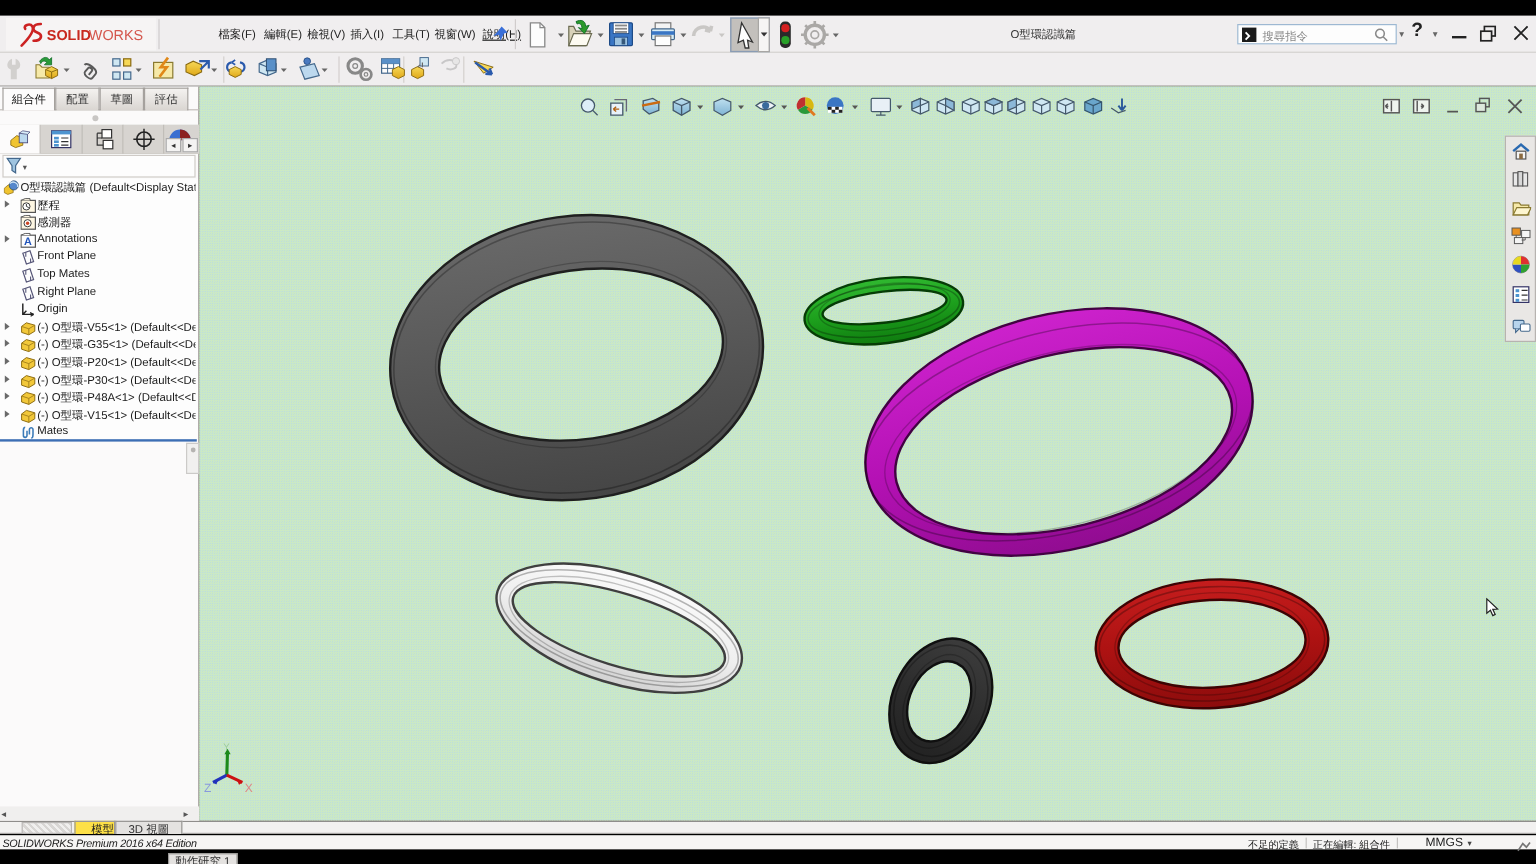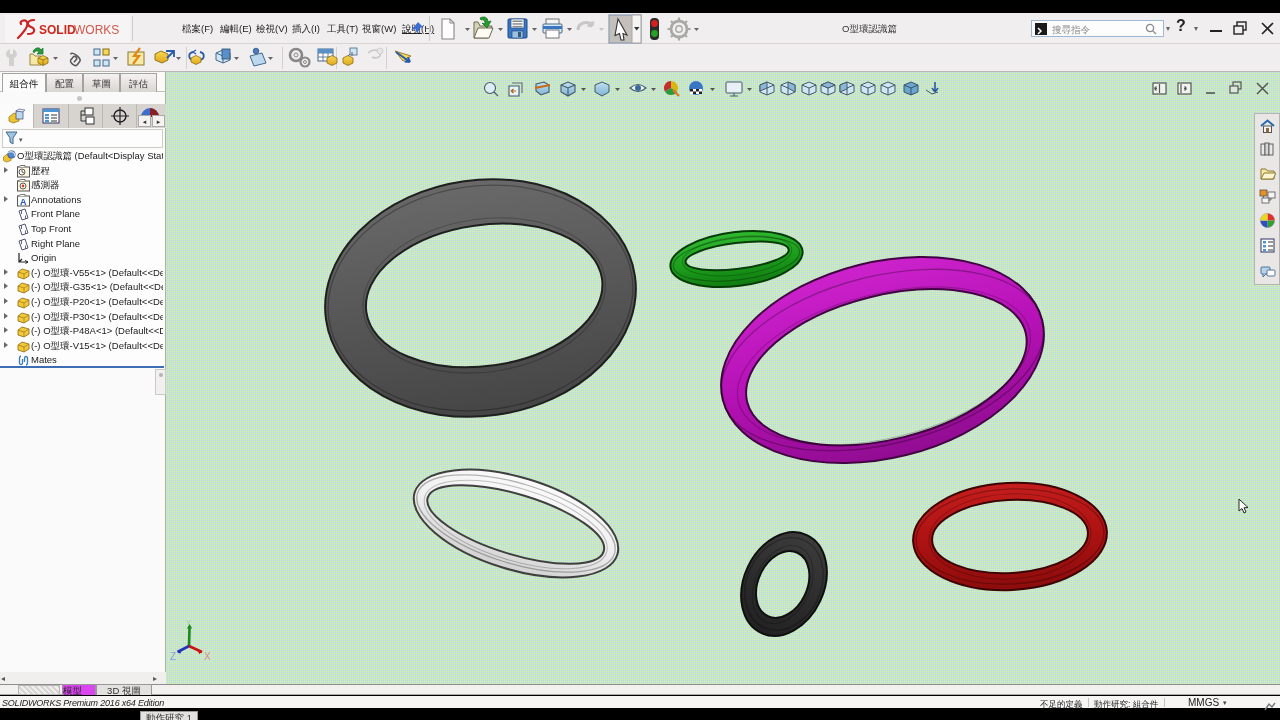--- a/index.html
+++ b/index.html
@@ -371,21 +371,21 @@
         <path d="M2 3 L8 1 L11 10 L5 12 Z" fill="none" stroke="#557" stroke-width="1"></path>
         <path d="M4.5 2.2 L4.5 6 M8.5 11 L8.5 7.5" stroke="#557" stroke-width=".9"></path>
       </svg>
     <span class="txt">Front Plane</span>
   </div>
   <div class="trow" style="top:73px;">
     <svg class="abs" style="left:17px; top:1px;" width="13" height="13" viewBox="0 0 13 13">
         <path d="M2 3 L8 1 L11 10 L5 12 Z" fill="none" stroke="#557" stroke-width="1"></path>
         <path d="M4.5 2.2 L4.5 6 M8.5 11 L8.5 7.5" stroke="#557" stroke-width=".9"></path>
       </svg>
-    <span class="txt">Top Front</span>
+    <span class="txt">Top Mates</span>
   </div>
   <div class="trow" style="top:87.6px;">
     <svg class="abs" style="left:17px; top:1px;" width="13" height="13" viewBox="0 0 13 13">
         <path d="M2 3 L8 1 L11 10 L5 12 Z" fill="none" stroke="#557" stroke-width="1"></path>
         <path d="M4.5 2.2 L4.5 6 M8.5 11 L8.5 7.5" stroke="#557" stroke-width=".9"></path>
       </svg>
     <span class="txt">Right Plane</span>
   </div>
   <div class="trow" style="top:102.2px;">
     <svg class="abs" style="left:17px; top:1px;" width="13" height="13" viewBox="0 0 13 13">
@@ -455,28 +455,28 @@
 <div class="abs" id="miniscroll">
     <div class="abs" style="left:3px; top:3px; width:4px; height:4px; border-radius:50%; background:#b5b3b1;"></div>
   </div>
 <div class="abs" id="hscroll">
   <div class="abs" style="left:1px; top:2px; font-size:8px; color:#555;">◂</div>
 
   <div class="abs" style="left:153px; top:2px; font-size:8px; color:#555;">▸</div>
 </div>
 
 <div class="abs" style="left:18px; top:685px; width:42px; height:10px; background:repeating-linear-gradient(45deg,#d8d6d4 0 2px,#f0efee 2px 4px); border:1px solid #b8b6b4;"></div>
-<div class="abs" style="left:62px; top:684px; width:34px; height:11px; background:#d946ef; border:1px solid #9a9896; border-bottom:none; font-size:9.5px; color:#222; text-align:left;font-family:Liberation Serif, serif;">模型</div>
+<div class="abs" style="left:62px; top:684px; width:34px; height:11px; background:#fde047; border:1px solid #9a9896; border-bottom:none; font-size:9.5px; color:#222; text-align:right;font-family:Liberation Serif, serif;">模型</div>
 <div class="abs" style="left:96px; top:684px; width:56px; height:11px; background:#e4e2e0; border:1px solid #9a9896; border-bottom:none; font-size:9.5px; color:#333; text-align:center;">3D 視圖</div>
 <div class="abs" style="left:140px; top:684px; width:58px; height:11px; background:#e4e2e0; border:1px solid #9a9896; border-bottom:none; font-size:9.5px; color:#333; text-align:center;margin-top:27px;">動作研究 1</div>
 
 <div class="abs" style="left:2px; top:698px; font-size:9px; color:#222; letter-spacing:-0.2px;font-style:italic;">SOLIDWORKS Premium 2016 x64 Edition</div>
 <div class="abs" style="left:1040px; top:699px; font-size:8.5px; color:#222;">不足的定義</div>
 <div class="abs ssep" style="left:1088px;"></div>
-<div class="abs" style="left:1094px; top:699px; font-size:8.5px; color:#222;">動作研究: 組合件</div>
+<div class="abs" style="left:1094px; top:699px; font-size:8.5px; color:#222;">正在編輯: 組合件</div>
 <div class="abs ssep" style="left:1164px;"></div>
 <div class="abs" style="left:1188px; top:697px; font-size:10px; color:#222;">MMGS</div>
 <div class="abs" style="left:1223px; top:699px; font-size:7px; color:#444;">▾</div>
 <div class="abs" style="left:1264px; top:698px;"><svg width="12" height="10" viewBox="0 0 12 10">
       <path d="M1 8 L5 2 L8 5 L11 1" stroke="#777" stroke-width="1.4" fill="none"></path>
     </svg></div>
 
 <div class="abs" id="rings" style="left:166px; top:72px; width:1114px; height:612px;">
 <svg width="1114" height="612" viewBox="0 0 1114 612">
   <defs>

